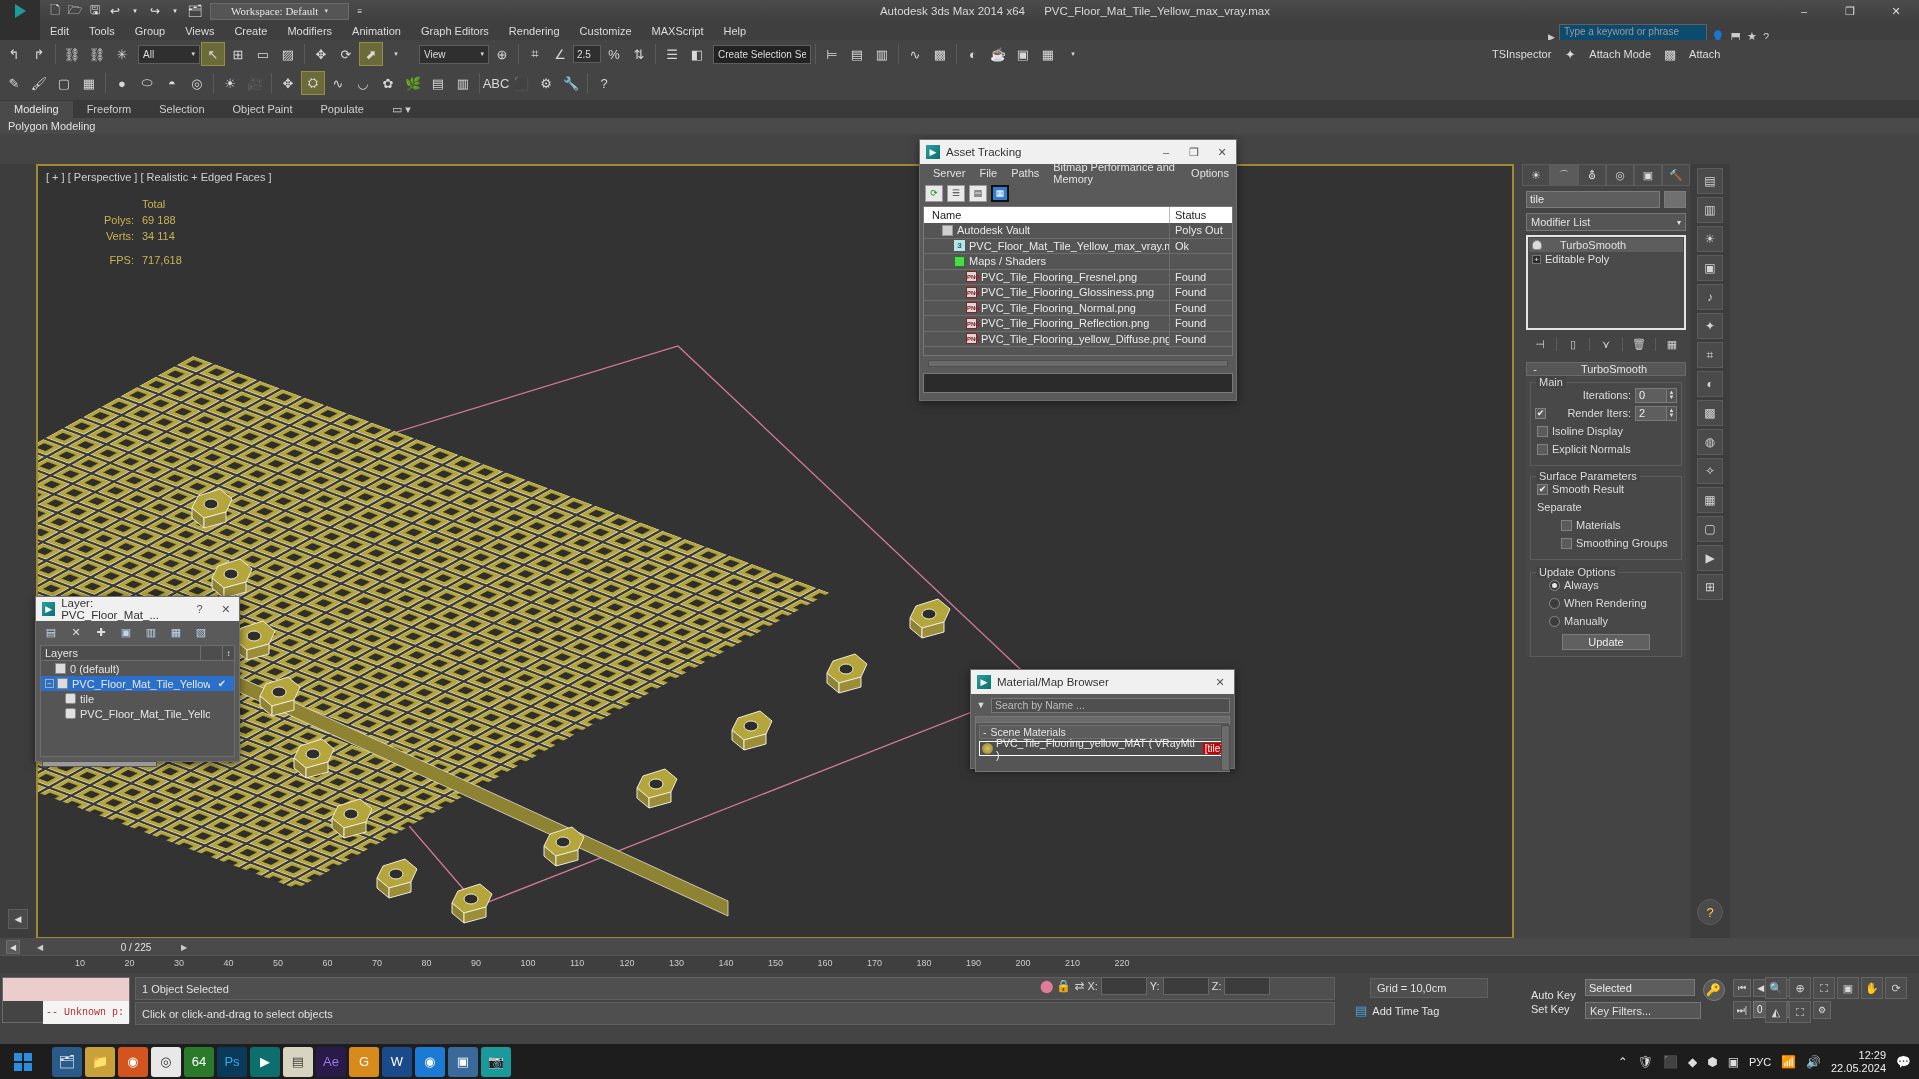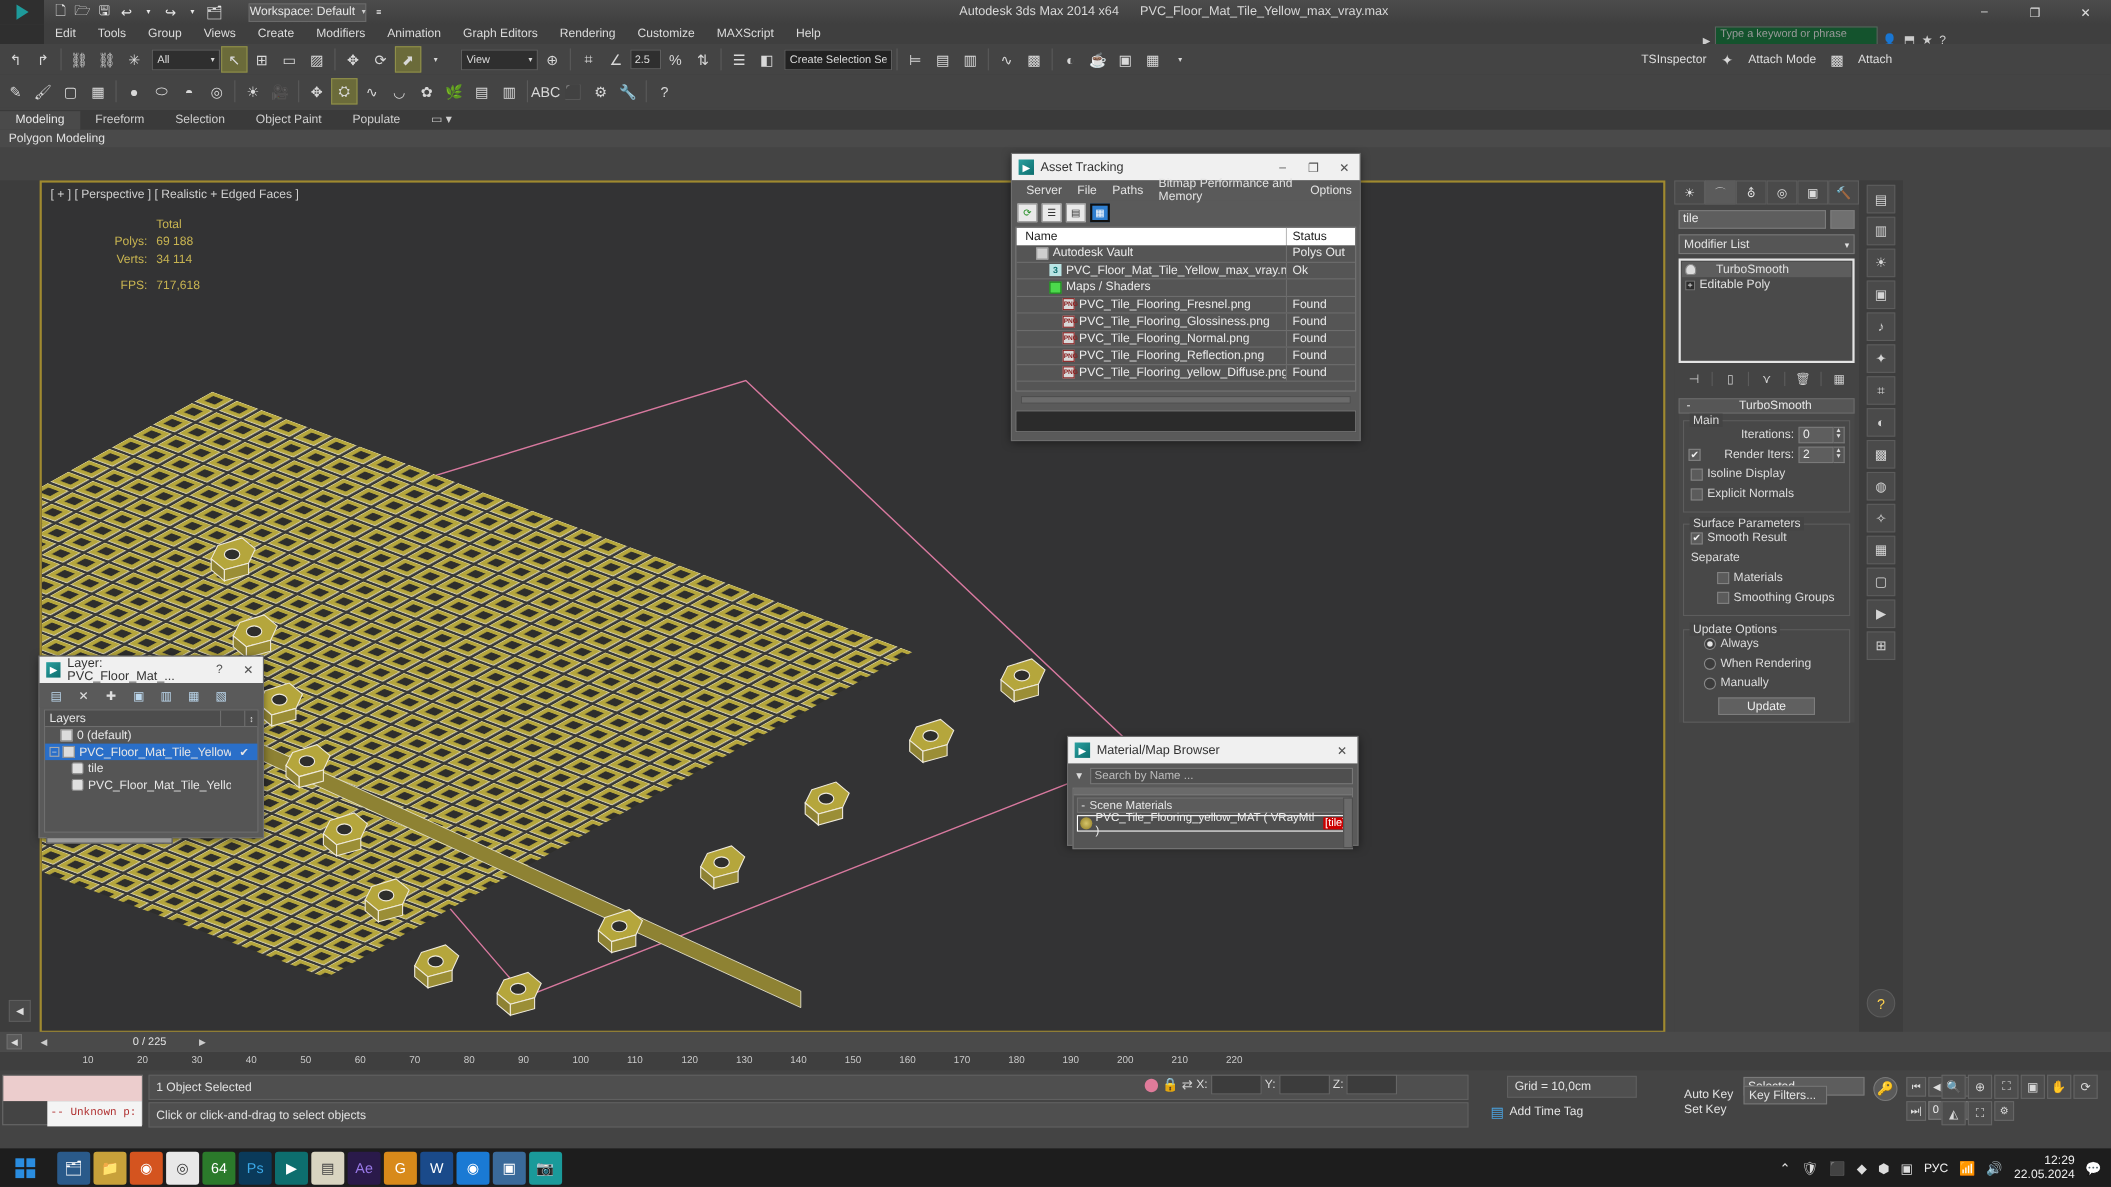--- a/index.html
+++ b/index.html
@@ -10,35 +10,35 @@
 
   
   .titlebar { position:absolute; left:0; top:0; width:1919px; height:22px;
     background:linear-gradient(#4c4c4c,#3f3f3f); display:flex; align-items:center; }
   .maxlogo { width:40px; height:22px; display:flex; align-items:center; justify-content:center;
     background:#2f2f2f; }
   .maxlogo .tri { width:0;height:0;border-left:11px solid #1e9a9a;border-top:7px solid transparent;border-bottom:7px solid transparent; }
   .qat { display:flex; align-items:center; gap:2px; padding-left:6px; }
   .qicon { width:18px;height:18px;display:flex;align-items:center;justify-content:center;
     color:#e8e8e8; font-size:12px; }
-  .wsbox { margin-left:20px; height:17px; background:#555; border:1px solid #6a6a6a;
-    display:flex; align-items:center; padding:0 0; font-size:11px; color:#e5e5e5;}
+  .wsbox { margin-left:4px; height:17px; background:#555; border:1px solid #6a6a6a;
+    display:flex; align-items:center; padding:0 20px; font-size:11px; color:#e5e5e5;font-family:Liberation Serif, serif;}
   .wscaret { margin-left:6px; font-size:7px; color:#cfcfcf;}
   .titletext { flex:1; text-align:center; font-size:11.5px; color:#d8d8d8; white-space:nowrap; }
   .winbtns { display:flex; }
   .winbtn { width:46px;height:22px;display:flex;align-items:center;justify-content:center;
     color:#ddd; font-size:11px;}
 
   
   .menubar { position:absolute; left:0; top:22px; width:1919px; height:18px;
     background:#3f3f3f; display:flex; align-items:center; }
   .menuspacer{width:40px;height:18px;background:#2f2f2f;}
   .menuitem { padding:0 10px; font-size:11px; color:#dcdcdc; line-height:18px; }
   .srchwrap { position:absolute; right:150px; top:2px; display:flex; align-items:center; gap:4px;}
-  .srchbox { width:148px; height:25px; background:#14532d; border:1px solid #606060;
+  .srchbox { width:148px; height:25px; background:#0c4a6e; border:1px solid #606060;
     font-size:10px; color:#9a9a9a; padding:0 4px; line-height:13px; }
   .srchicons{display:flex;gap:6px;align-items:center;color:#ccc;font-size:11px;}
 
   
   .tbar1 { position:absolute; left:0; top:40px; width:1919px; height:28px;
     background:#444; display:flex; align-items:center; padding-left:2px; gap:1px;}
   .tbar2 { position:absolute; left:0; top:68px; width:1919px; height:30px;
     background:#444; display:flex; align-items:center; padding-left:2px; gap:1px;}
   .tb { width:24px;height:24px; display:flex;align-items:center;justify-content:center;
     color:#d8d8d8; font-size:13px; border:1px solid transparent; }
@@ -219,21 +219,21 @@
   .coordlbl{font-size:11px;color:#ddd;}
   .coordbox{width:46px;height:18px;background:#3c3c3c;border:1px solid #666;}
   .gridbox{position:absolute;left:1370px;top:3px;width:118px;height:20px;background:#4f4f4f;
     border:1px solid #606060;display:flex;align-items:center;padding-left:6px;font-size:11px;color:#e4e4e4;}
   .addtag{position:absolute;left:1355px;top:28px;display:flex;align-items:center;gap:5px;font-size:11px;color:#e4e4e4;}
   .keycontrols{position:absolute;left:1525px;top:0px;width:394px;height:52px;}
   .kc-autokey{position:absolute;left:6px;top:14px;font-size:11px;color:#e2e2e2;}
   .kc-setkey{position:absolute;left:6px;top:28px;font-size:11px;color:#e2e2e2;}
   .kc-selcombo{position:absolute;left:60px;top:4px;width:110px;height:17px;background:#5d5d5d;
     border:1px solid #7a7a7a;display:flex;align-items:center;padding:0 3px;font-size:11px;color:#ededed;}
-  .kc-filters{position:absolute;left:60px;top:12px;width:76px;height:17px;background:#555;
+  .kc-filters{position:absolute;left:60px;top:27px;width:116px;height:17px;background:#555;
     border:1px solid #777;display:flex;align-items:center;padding:0 4px;font-size:11px;color:#e2e2e2;}
   .kc-keybtn{position:absolute;left:178px;top:4px;width:22px;height:22px;border-radius:50%;
     background:#5a5a5a;border:1px solid #7a7a7a;display:flex;align-items:center;justify-content:center;
     color:#e8c44c;font-size:12px;}
   .playrow{position:absolute;left:208px;top:4px;display:flex;gap:2px;}
   .playrow2{position:absolute;left:208px;top:26px;display:flex;gap:2px;}
   .pb{width:18px;height:18px;background:#505050;border:1px solid #666;color:#ddd;font-size:9px;
     display:flex;align-items:center;justify-content:center;}
   .framefld{width:38px;height:17px;background:#5d5d5d;border:1px solid #7a7a7a;color:#eee;
     font-size:10px;display:flex;align-items:center;padding-left:3px;}

